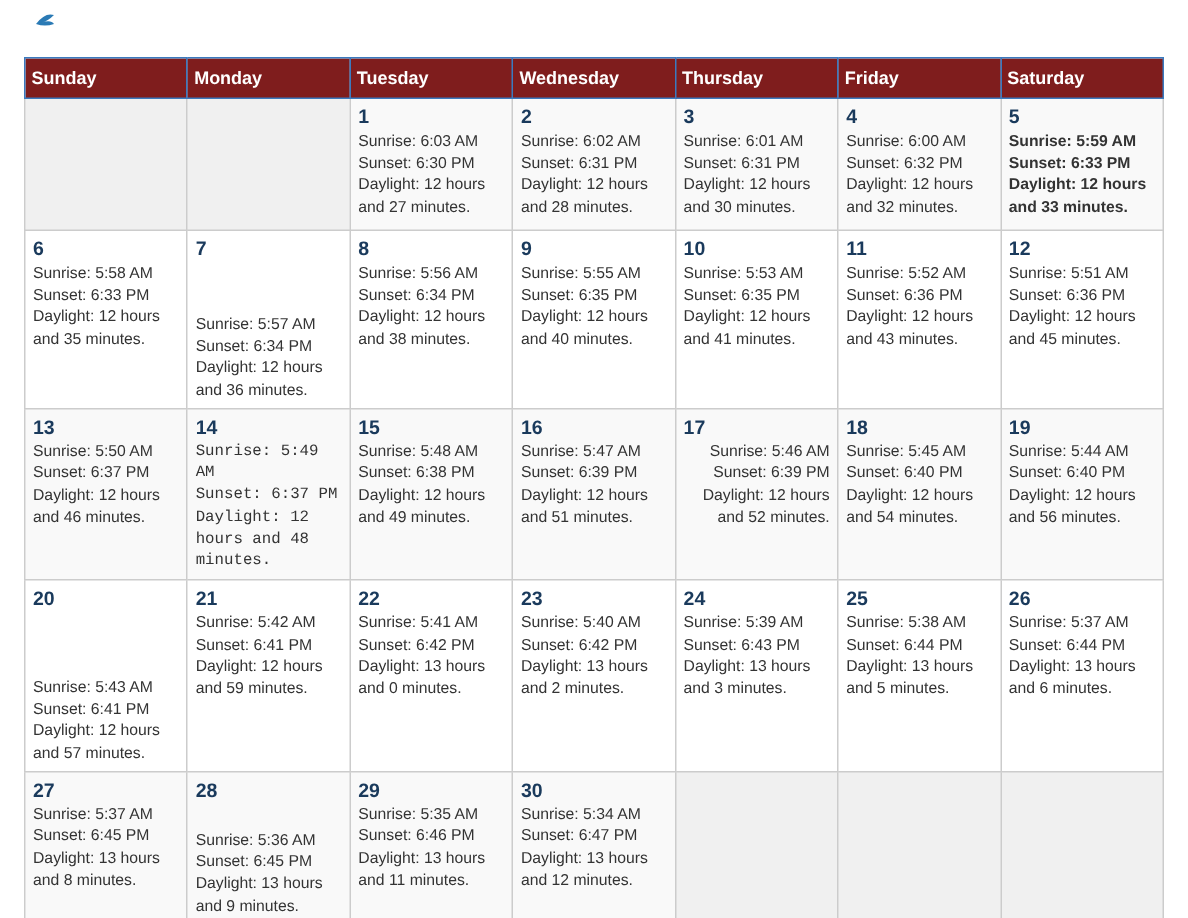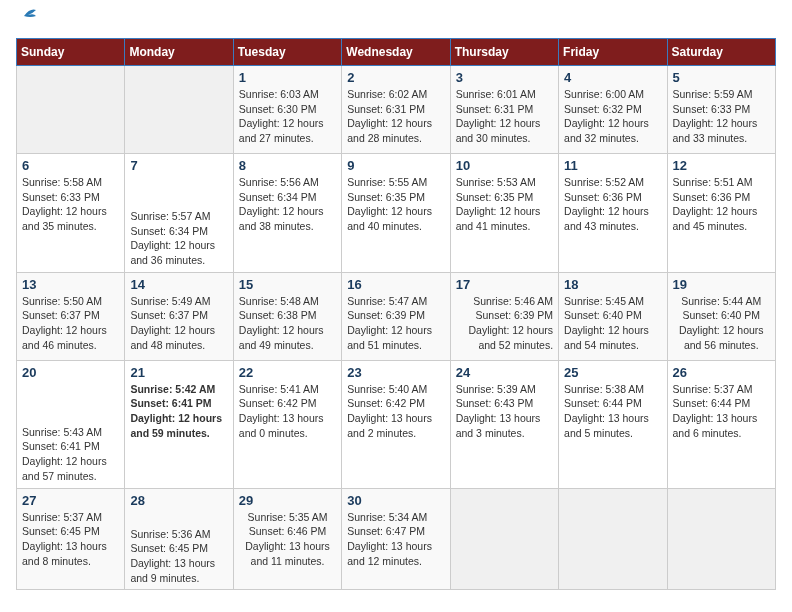--- a/index.html
+++ b/index.html
@@ -142,21 +142,21 @@
 Daylight: 12 hours and 30 minutes.</div>
         </td>
         <td>
           <span class="day-number">4</span>
           <div class="day-info" style="white-space: pre-line;">Sunrise: 6:00 AM
 Sunset: 6:32 PM
 Daylight: 12 hours and 32 minutes.</div>
         </td>
         <td>
           <span class="day-number">5</span>
-          <div class="day-info" style="white-space: pre-line;">Sunrise: 5:59 AM
+          <div class="day-info" style="white-space: pre-line; font-weight: bold;">Sunrise: 5:59 AM
 Sunset: 6:33 PM
 Daylight: 12 hours and 33 minutes.</div>
         </td>
       </tr>
       <tr>
         <td>
           <span class="day-number">6</span>
           <div class="day-info" style="white-space: pre-line;">Sunrise: 5:58 AM
 Sunset: 6:33 PM
 Daylight: 12 hours and 35 minutes.</div>
@@ -200,21 +200,21 @@
       </tr>
       <tr>
         <td>
           <span class="day-number">13</span>
           <div class="day-info" style="white-space: pre-line;">Sunrise: 5:50 AM
 Sunset: 6:37 PM
 Daylight: 12 hours and 46 minutes.</div>
         </td>
         <td>
           <span class="day-number">14</span>
-          <div class="day-info" style="white-space: pre-line;">Sunrise: 5:49 AM
+          <div class="day-info" style="white-space: pre-line; font-family: Liberation Mono, monospace;">Sunrise: 5:49 AM
 Sunset: 6:37 PM
 Daylight: 12 hours and 48 minutes.</div>
         </td>
         <td>
           <span class="day-number">15</span>
           <div class="day-info" style="white-space: pre-line;">Sunrise: 5:48 AM
 Sunset: 6:38 PM
 Daylight: 12 hours and 49 minutes.</div>
         </td>
         <td>
@@ -230,35 +230,35 @@
 Daylight: 12 hours and 52 minutes.</div>
         </td>
         <td>
           <span class="day-number">18</span>
           <div class="day-info" style="white-space: pre-line;">Sunrise: 5:45 AM
 Sunset: 6:40 PM
 Daylight: 12 hours and 54 minutes.</div>
         </td>
         <td>
           <span class="day-number">19</span>
-          <div class="day-info" style="white-space: pre-line; text-align: center;">Sunrise: 5:44 AM
+          <div class="day-info" style="white-space: pre-line;">Sunrise: 5:44 AM
 Sunset: 6:40 PM
 Daylight: 12 hours and 56 minutes.</div>
         </td>
       </tr>
       <tr>
         <td>
           <span class="day-number">20</span>
           <div class="day-info" style="white-space: pre-line; margin-top: 45px;">Sunrise: 5:43 AM
 Sunset: 6:41 PM
 Daylight: 12 hours and 57 minutes.</div>
         </td>
         <td>
           <span class="day-number">21</span>
-          <div class="day-info" style="white-space: pre-line; font-weight: bold;">Sunrise: 5:42 AM
+          <div class="day-info" style="white-space: pre-line;">Sunrise: 5:42 AM
 Sunset: 6:41 PM
 Daylight: 12 hours and 59 minutes.</div>
         </td>
         <td>
           <span class="day-number">22</span>
           <div class="day-info" style="white-space: pre-line;">Sunrise: 5:41 AM
 Sunset: 6:42 PM
 Daylight: 13 hours and 0 minutes.</div>
         </td>
         <td>
@@ -294,21 +294,21 @@
 Daylight: 13 hours and 8 minutes.</div>
         </td>
         <td>
           <span class="day-number">28</span>
           <div class="day-info" style="white-space: pre-line; margin-top: 19px;">Sunrise: 5:36 AM
 Sunset: 6:45 PM
 Daylight: 13 hours and 9 minutes.</div>
         </td>
         <td>
           <span class="day-number">29</span>
-          <div class="day-info" style="white-space: pre-line; text-align: center;">Sunrise: 5:35 AM
+          <div class="day-info" style="white-space: pre-line;">Sunrise: 5:35 AM
 Sunset: 6:46 PM
 Daylight: 13 hours and 11 minutes.</div>
         </td>
         <td>
           <span class="day-number">30</span>
           <div class="day-info" style="white-space: pre-line;">Sunrise: 5:34 AM
 Sunset: 6:47 PM
 Daylight: 13 hours and 12 minutes.</div>
         </td>
         <td class="empty-cell"></td>

